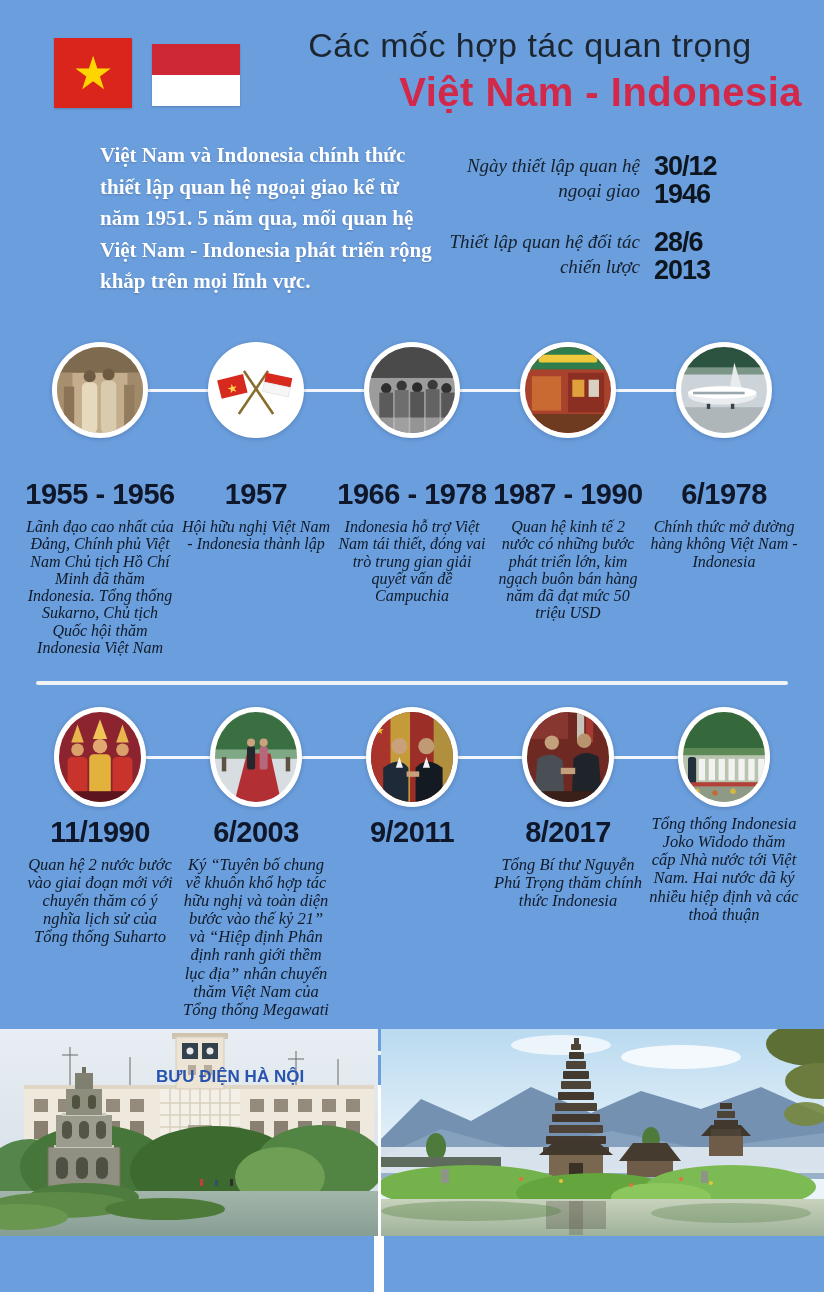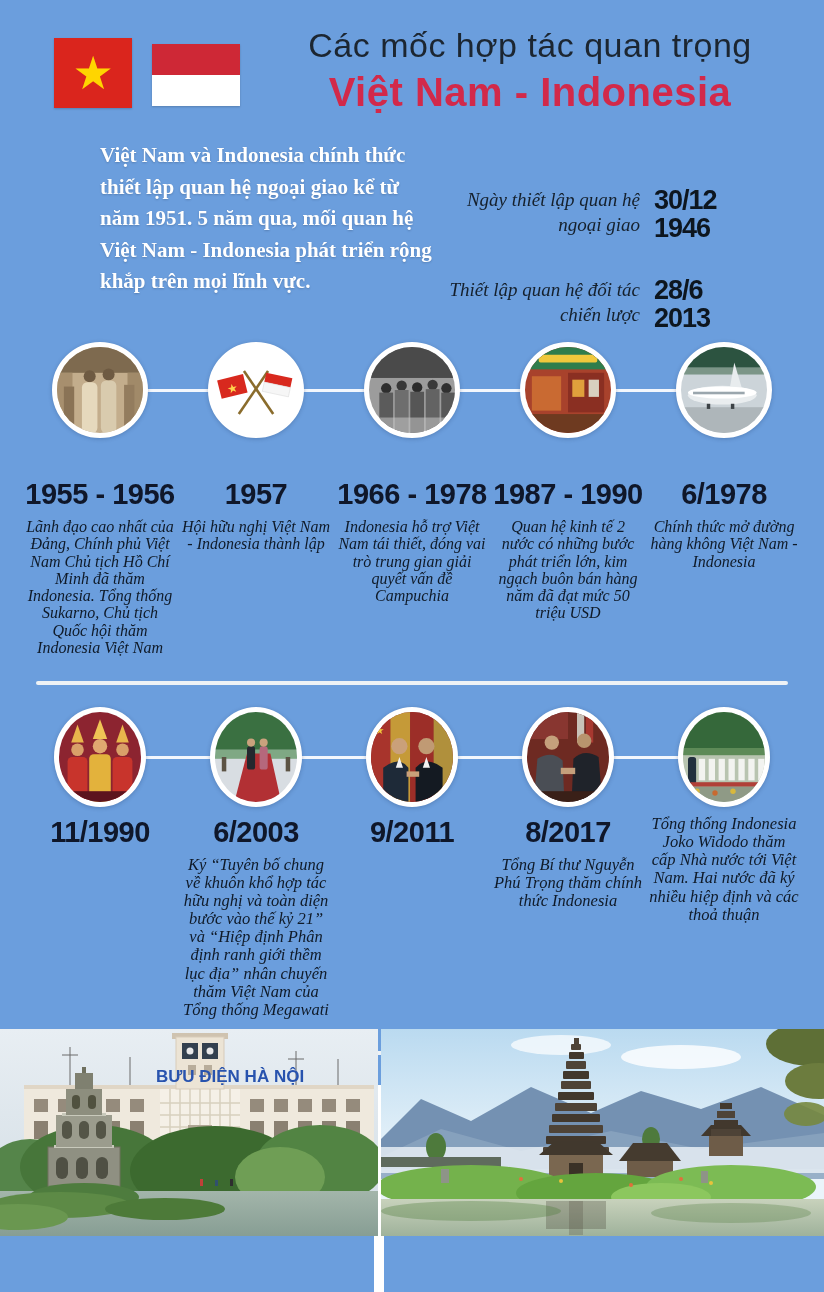--- a/index.html
+++ b/index.html
@@ -8,30 +8,30 @@
 
   
   .flag-vn{position:absolute;left:54px;top:38px;width:78px;height:70px;background:#da251d;
            display:flex;align-items:center;justify-content:center;box-shadow:0 1px 2px rgba(0,0,0,.2);}
   .flag-vn .star{color:#ffd500;font-size:46px;line-height:1;}
   .flag-id{position:absolute;left:152px;top:44px;width:88px;height:62px;box-shadow:0 1px 2px rgba(0,0,0,.2);}
   .flag-id .top{height:50%;background:#ce2836;}
   .flag-id .bottom{height:50%;background:#ffffff;}
   .titles{position:absolute;left:258px;top:26px;width:544px;text-align:center;}
   .title1{font-size:34px;font-weight:400;color:#1c2631;letter-spacing:.5px;}
-  .title2{font-size:40px;font-weight:700;color:#d2294a;margin-top:5px;letter-spacing:.5px;}
+  .title2{font-size:40px;font-weight:700;color:#d2294a;margin-top:5px;letter-spacing:.5px;text-align:right;}
 
   
   .intro{position:absolute;left:100px;top:140px;width:340px;margin:0;
          font-family:"Liberation Serif",serif;font-weight:700;font-size:21px;line-height:1.5;
          color:#ffffff;text-shadow:0 1px 2px rgba(40,60,90,.3);}
 
   
   .facts{position:absolute;left:428px;top:152px;width:310px;}
-  .fact{display:flex;gap:14px;margin-bottom:20px;align-items:flex-start;margin-top:34px;}
+  .fact{display:flex;gap:14px;margin-bottom:20px;align-items:flex-start;}
   .fact-label{width:212px;text-align:right;font-family:"Liberation Serif",serif;font-style:italic;
               font-size:19px;line-height:1.3;color:#15202c;padding-top:2px;}
   .fact-value{font-weight:700;font-size:27px;line-height:1.04;color:#0d161f;letter-spacing:-1px;}
   .fact-value span{display:block;}
 
   
   .tl-row{position:absolute;left:22px;width:780px;display:grid;grid-template-columns:repeat(5,1fr);}
   .row1{top:342px;}
   .row2{top:707px;}
   .tl-track{position:absolute;left:55px;right:55px;height:3px;background:rgba(255,255,255,.92);}
@@ -213,20 +213,21 @@
           <circle cx="25" cy="42" r="7" fill="#d9a069"></circle>
             <circle cx="50" cy="38" r="8" fill="#e0a870"></circle>
             <circle cx="75" cy="42" r="7" fill="#d9a069"></circle>
           <rect x="14" y="50" width="22" height="50" rx="5" fill="#c8342c"></rect>
             <rect x="38" y="47" width="24" height="53" rx="5" fill="#e3b23c"></rect>
           <rect x="64" y="50" width="22" height="50" rx="5" fill="#c8342c"></rect>
           <rect x="0" y="88" width="100" height="12" fill="#5c141e"></rect>
         </svg>
       </div>
       <div class="tl-date">11/1990</div>
+      <div class="tl-text">Quan hệ 2 nước bước vào giai đoạn mới với chuyến thăm có ý nghĩa lịch sử của Tổng thống Suharto</div>
     </div>
 
     <div class="tl-item">
       <div class="tl-circle">
         <svg viewBox="0 0 100 100" preserveAspectRatio="xMidYMid slice">
           <rect width="100" height="100" fill="#d8dde2"></rect>
             <rect width="100" height="42" fill="#3a7041"></rect>
           <rect y="42" width="100" height="10" fill="#7fa884"></rect>
           <polygon points="26,100 78,100 66,46 40,46" fill="#b23034"></polygon>
           <rect x="40" y="38" width="9" height="26" rx="3" fill="#24282e"></rect>

